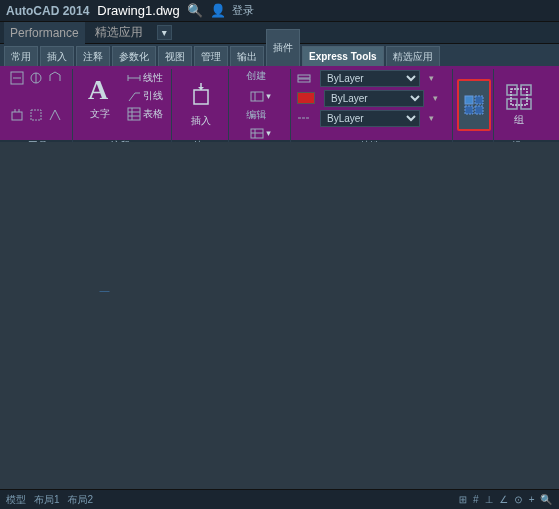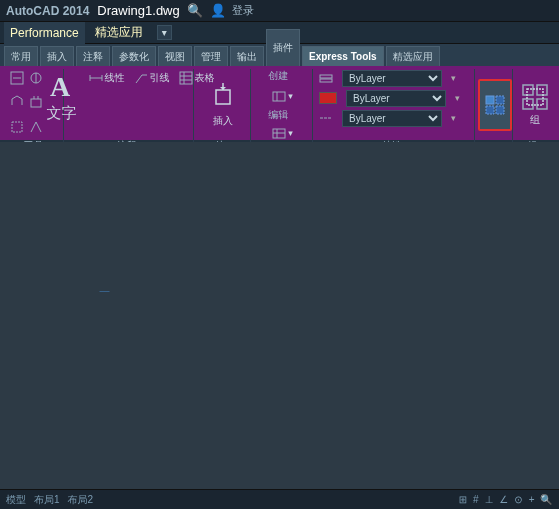--- a/index.html
+++ b/index.html
@@ -54,21 +54,21 @@
     #menu-bar {
       background: #1e2d3a;
       height: 22px;
       display: flex;
       align-items: center;
       padding: 0 4px;
       gap: 4px;
       border-bottom: 1px solid #111;
     }
     .menu-item {
-      color: #fef9c3;
+      color: #a3a3a3;
       font-size: 12px;
       padding: 4px 6px;
       cursor: pointer;
     }
     .menu-item.active {
       background: #2a3d4d;
     }
 
     
     #ribbon {
@@ -150,21 +150,21 @@
       font-size: 10px;
       text-align: center;
       border: 1px solid transparent;
       border-radius: 2px;
       gap: 2px;
     }
 
     
     .small-btn-col {
       display: flex;
-      flex-direction: row;
+      flex-direction: column;
       gap: 1px;
     }
     .small-btn {
       display: flex;
       align-items: center;
       gap: 2px;
       padding: 1px 3px;
       cursor: pointer;
       color: #c8d8e0;
       font-size: 10px;
@@ -311,21 +311,21 @@
       <div class="ribbon-group-label">工具</div>
     </div>
 
     <div class="ribbon-group" style="min-width:90px;">
       <div class="ribbon-group-content">
 
         <div class="big-btn" style="width:42px;">
           <svg width="28" height="32" viewBox="0 0 28 32">
             <text x="2" y="26" font-size="28" font-weight="bold" fill="#c8d8e0" font-family="serif">A</text>
           </svg>
-          <span style="font-size:15px;color:#c8d8e0;">文字</span>
+          <span style="font-size:10px;color:#c8d8e0;">文字</span>
         </div>
         <div class="small-btn-col">
           <div class="small-btn">
             <svg class="icon-sm" viewBox="0 0 14 14">
                 <line x1="1" y1="7" x2="13" y2="7" stroke="#9ab" stroke-width="1"></line>
                 <line x1="1" y1="4" x2="1" y2="10" stroke="#9ab" stroke-width="1"></line>
                 <line x1="13" y1="4" x2="13" y2="10" stroke="#9ab" stroke-width="1"></line>
               </svg>
             <span>线性</span>
           </div>

